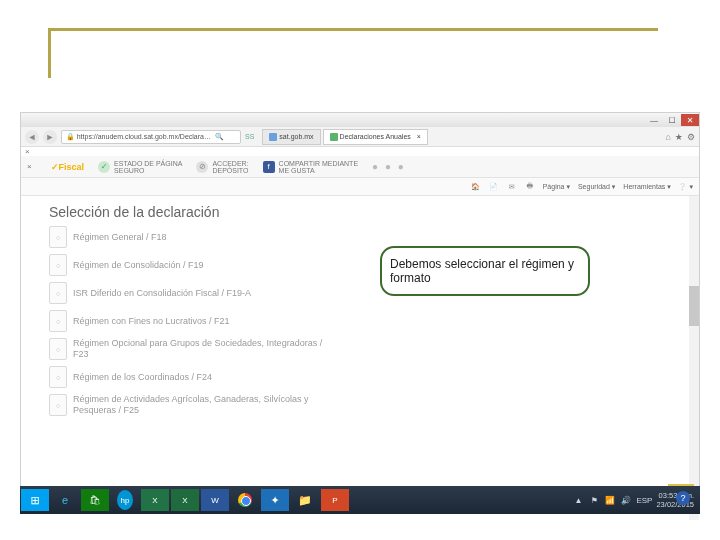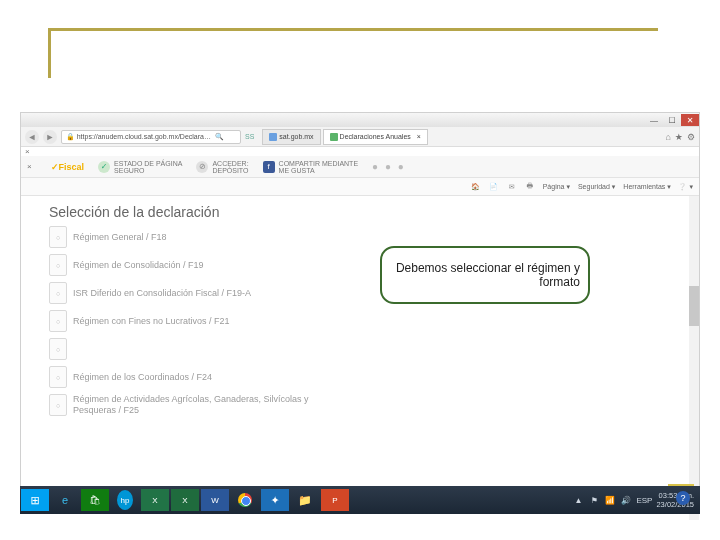--- a/index.html
+++ b/index.html
@@ -28,21 +28,21 @@
   .mico { width: 10px; height: 10px; display: inline-flex; align-items: center; justify-content: center; color: #888; }
   .content { position: relative; height: calc(100% - 74px); display: flex; }
   .main { flex: 1; padding: 8px 66px 8px 28px; overflow: hidden; }
   .sel-title { font-size: 14px; color: #666; margin-bottom: 6px; }
   .optlist { display: flex; flex-direction: column; gap: 6px; }
   .optrow { display: flex; align-items: center; gap: 6px; }
   .radio { width: 18px; height: 22px; border: 1px solid #d9d9d9; border-radius: 2px; background: #fbfbfb; display: flex; align-items: center; justify-content: center; color: #bbb; font-size: 7px; }
   .optlabel { font-size: 9px; color: #9b9b9b; max-width: 260px; line-height: 11px; }
   .scrollhint { position: absolute; right: 0; top: 0; width: 10px; height: 100%; background: #f2f2f2; }
   .scrollthumb { position: absolute; right: 0; top: 90px; width: 10px; height: 40px; background: #c8c8c8; }
-  .callout { position: absolute; top: 246px; left: 380px; width: 210px; height: 58px; border: 2px solid #3b6b2d; border-radius: 14px; background: #fff; display: flex; align-items: center; justify-content: center; text-align: right; font-size: 12px; color: #222; padding: 12px 8px; z-index: 20; }
+  .callout { position: absolute; top: 246px; left: 380px; width: 210px; height: 50px; border: 2px solid #3b6b2d; border-radius: 14px; background: #fff; display: flex; align-items: center; justify-content: center; text-align: left; font-size: 12px; color: #222; padding: 12px 8px; z-index: 20; }
   .continuar { position: absolute; bottom: 33px; left: 410px; background: #3fa24a; color: #fff; font-size: 8px; padding: 5px 12px; letter-spacing: 1px; z-index: 5; }
   .help { position: absolute; bottom: 35px; right: 30px; width: 14px; height: 14px; border-radius: 50%; background: #2a5db0; color: #fff; display: flex; align-items: center; justify-content: center; font-size: 9px; z-index: 30; }
   .taskbar { position: absolute; bottom: 26px; left: 20px; width: 680px; height: 28px; background: linear-gradient(#2d3a4a, #1b2735); display: flex; align-items: center; z-index: 25; }
   .tbicons { display: flex; align-items: center; height: 100%; }
   .tico { width: 28px; height: 22px; margin: 0 1px; display: flex; align-items: center; justify-content: center; font-size: 11px; color: #fff; }
   .tico.start { background: #00a1f1; }
   .tico.ie { color: #3bbced; }
   .tico.store { background: #107c10; font-size: 9px; }
   .tico.hp { background: #0096d6; border-radius: 50%; width: 16px; height: 20px; font-size: 8px; }
   .tico.excel { background: #217346; font-size: 8px; }
@@ -154,20 +154,21 @@
         <div class="optrow">
             <div class="radio">○</div>
             <div class="optlabel">ISR Diferido en Consolidación Fiscal / F19-A</div>
           </div>
         <div class="optrow">
             <div class="radio">○</div>
             <div class="optlabel">Régimen con Fines no Lucrativos / F21</div>
           </div>
         <div class="optrow">
             <div class="radio">○</div>
+            <div class="optlabel">Régimen Opcional para Grupos de Sociedades, Integradoras / F23</div>
           </div>
         <div class="optrow">
             <div class="radio">○</div>
             <div class="optlabel">Régimen de los Coordinados / F24</div>
           </div>
         <div class="optrow">
             <div class="radio">○</div>
             <div class="optlabel">Régimen de Actividades Agrícolas, Ganaderas, Silvícolas y Pesqueras / F25</div>
           </div>
       </div>

